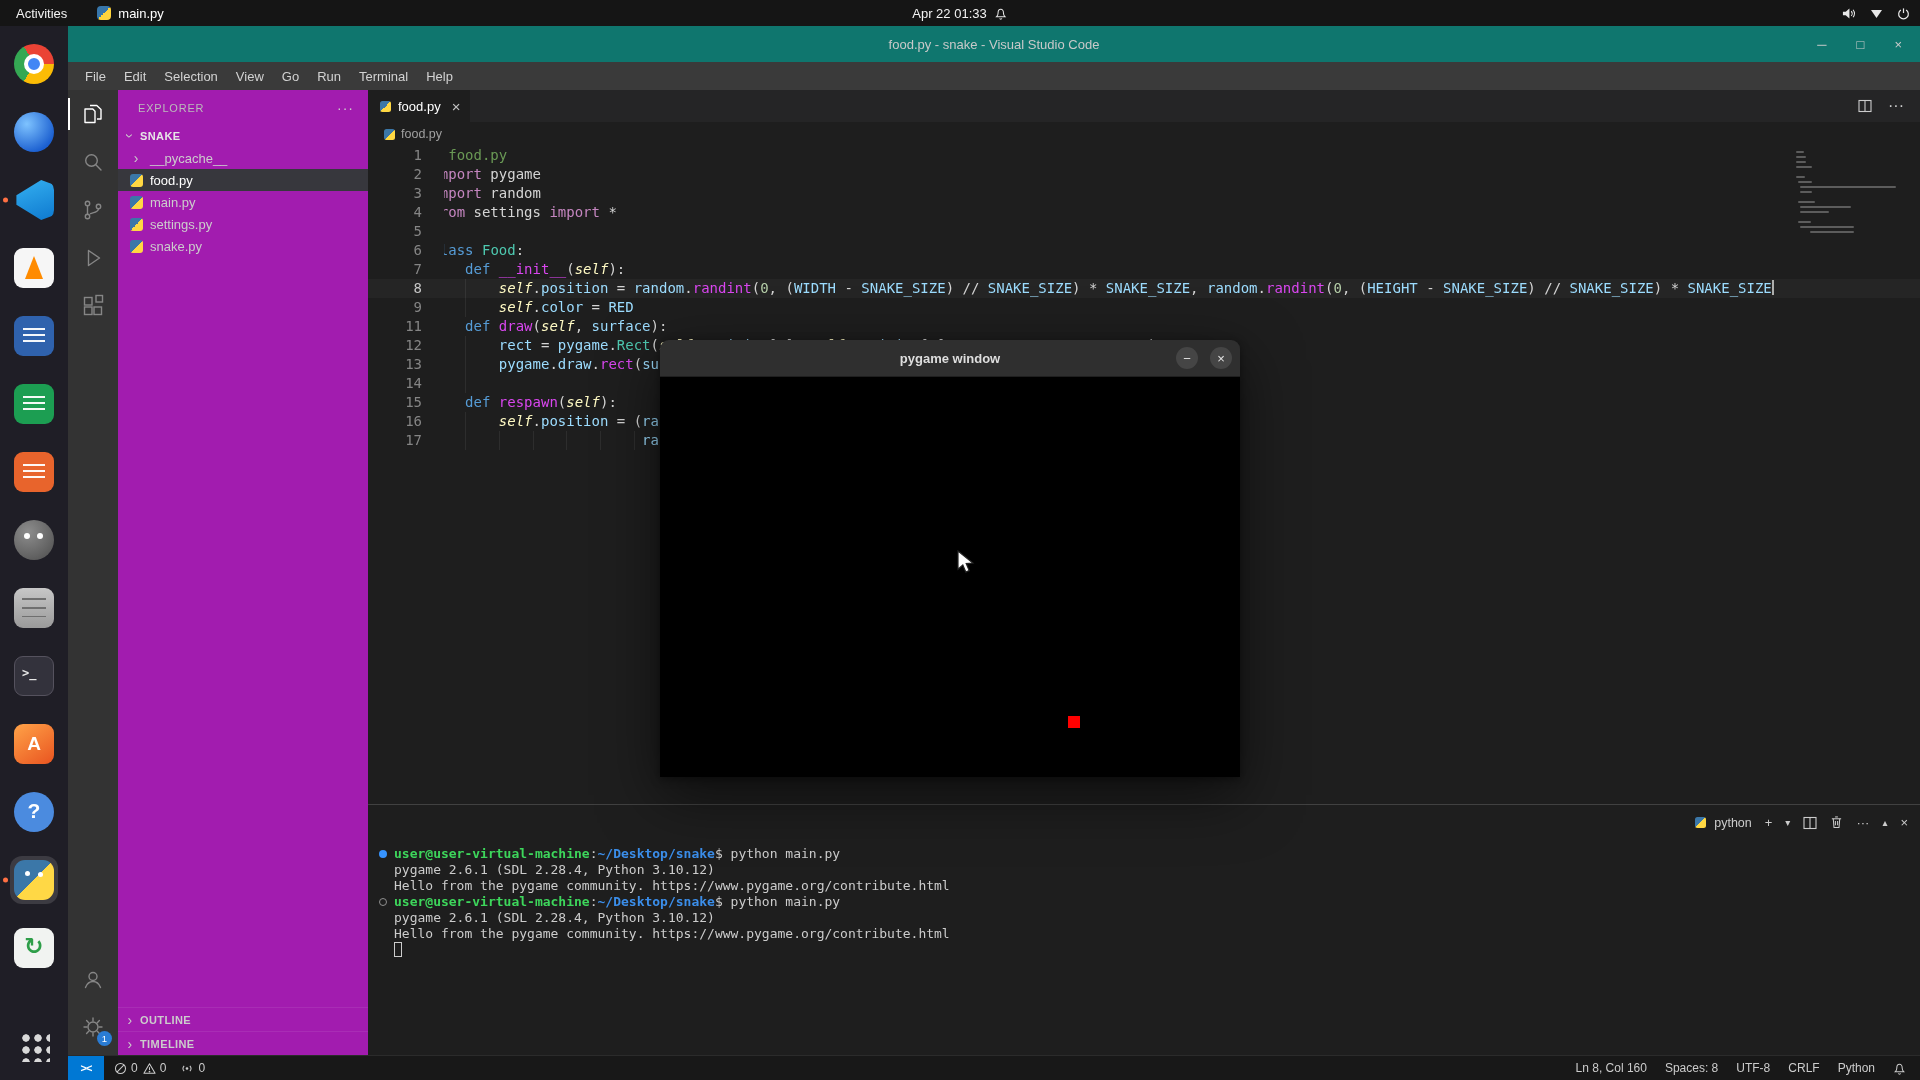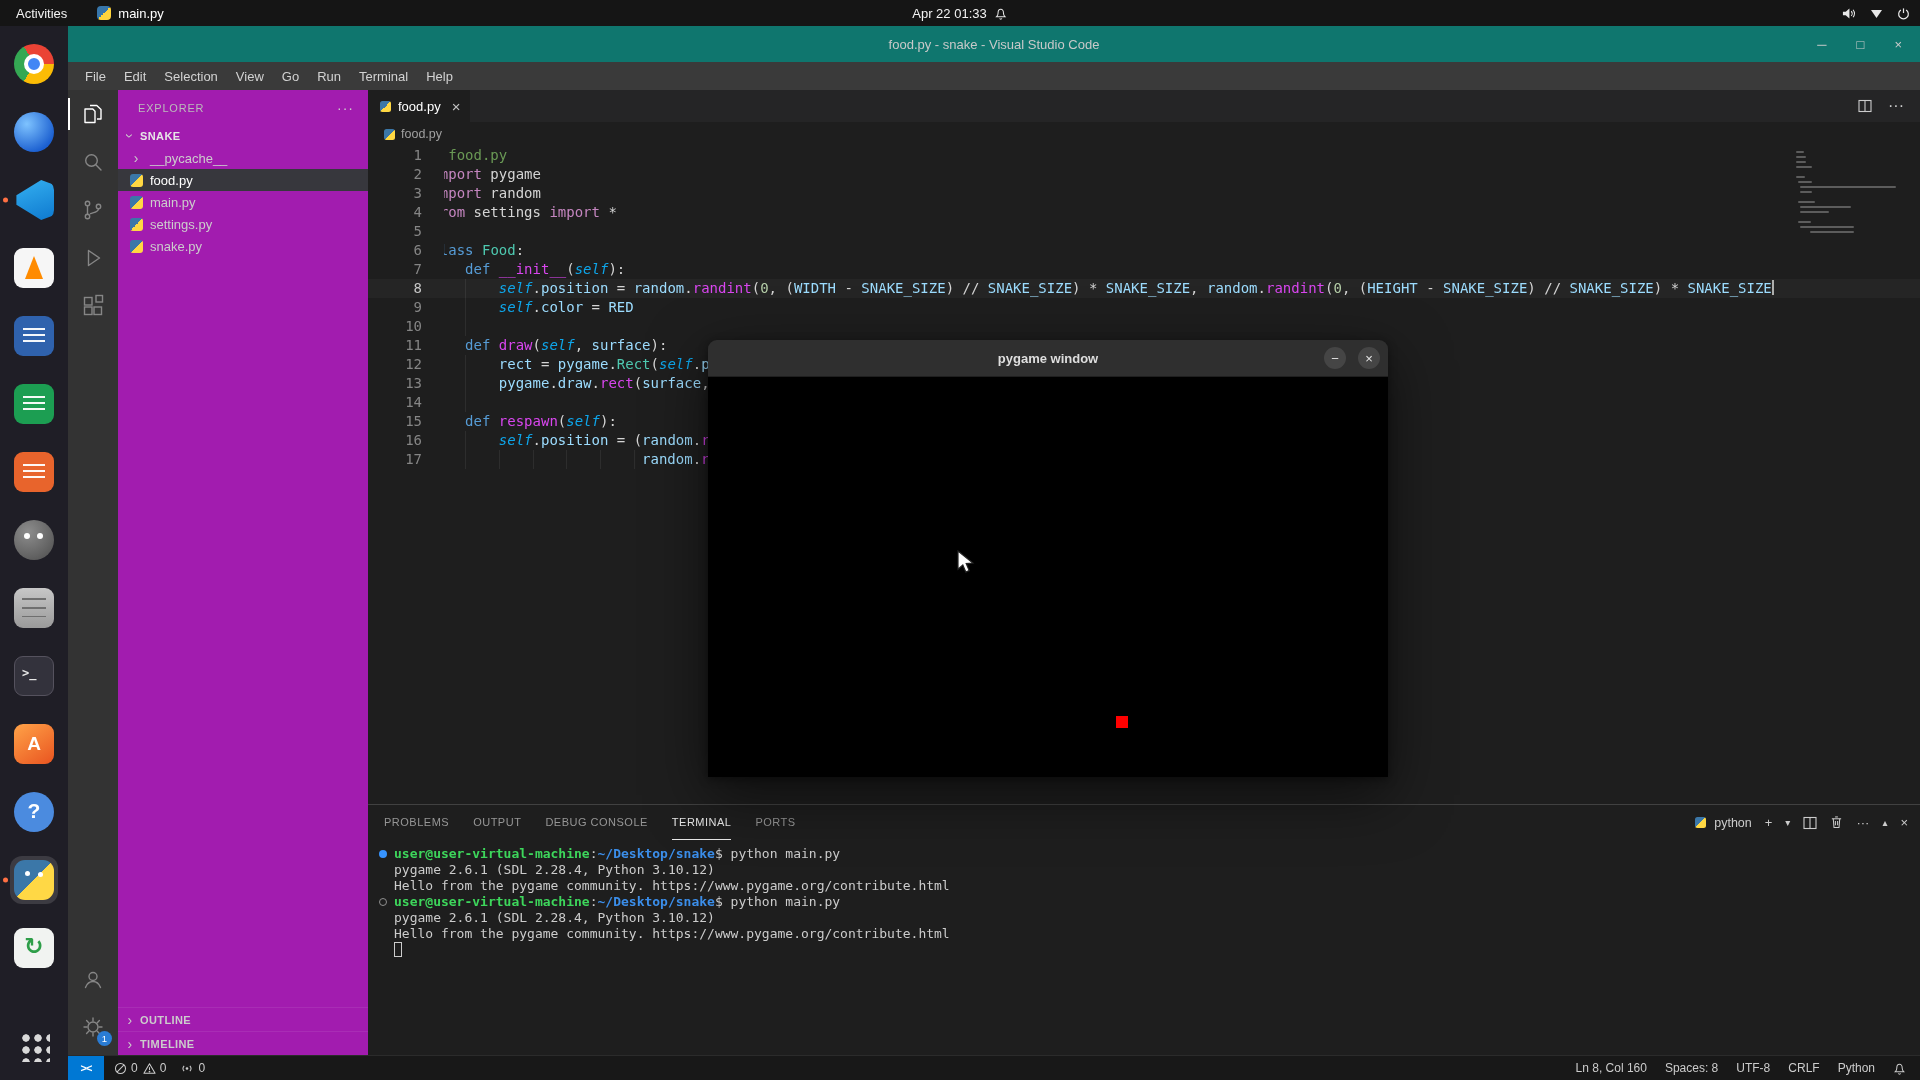--- a/index.html
+++ b/index.html
@@ -101,21 +101,21 @@
   .code-area{flex:1;position:relative;overflow:hidden;font-family:"DejaVu Sans Mono",monospace;font-size:14px;line-height:19px;}
   .code-line{display:flex;height:19px;}
   .code-line.current{background:rgba(255,255,255,.035);}
   .gutter{flex:0 0 76px;width:76px;text-align:right;padding-right:22px;box-sizing:border-box;color:#858585;}
   .code-line.current .gutter{color:#c6c6c6;}
   .code-cell{flex:1;position:relative;overflow:hidden;white-space:pre;}
   .code-span{display:inline-block;margin-left:-1.5ch;white-space:pre;}
   .indent-guide{position:absolute;top:0;bottom:0;width:1px;background:rgba(255,255,255,.07);}
   .tk-comment{color:#6a9955;}.tk-kw{color:#c586c0;}.tk-storage{color:#569cd6;}.tk-cls{color:#4ec9b0;}
   .tk-fn{color:#d946ef;}.tk-var{color:#9cdcfe;}.tk-num{color:#b5cea8;}.tk-plain{color:#d4d4d4;}
-  .tk-self{color:#0ea5e9;font-style:italic;}
+  .tk-self{color:#fef9c3;font-style:italic;}
   .caret{display:inline-block;width:2px;height:15px;background:#aeafad;vertical-align:-2px;}
   .minimap{position:absolute;top:5px;right:14px;width:110px;}
   .mm-line{height:2px;margin-bottom:3px;background:rgba(255,255,255,.28);border-radius:1px;}
 
   .terminal{flex:0 0 250px;height:250px;border-top:1px solid #414141;display:flex;flex-direction:column;background:#1e1e1e;}
   .term-header{flex:0 0 35px;height:35px;display:flex;align-items:center;padding:0 12px 0 16px;}
   .term-tabs{display:flex;gap:24px;font-size:11px;letter-spacing:.5px;color:#969696;}
   .term-tab{height:35px;display:flex;align-items:center;border-bottom:1px solid transparent;box-sizing:border-box;}
   .term-tab.active{color:#e7e7e7;border-bottom-color:#e7e7e7;}
   .term-actions{margin-left:auto;display:flex;align-items:center;gap:13px;color:#cccccc;font-size:13px;}
@@ -136,22 +136,22 @@
   .statusbar{flex:0 0 24px;height:24px;background:#181818;border-top:1px solid #2b2b2b;display:flex;align-items:center;
     color:#cccccc;font-size:12px;}
   .sb-remote{height:24px;width:36px;background:#0078d4;color:#fff;display:flex;align-items:center;justify-content:center;
     font-size:11px;font-weight:bold;letter-spacing:-1px;}
   .sb-left{display:flex;align-items:center;gap:14px;padding-left:10px;}
   .sb-group{display:flex;align-items:center;gap:5px;}
   .sb-group .cnt{margin-left:-1px;}
   .sb-right{margin-left:auto;display:flex;align-items:center;gap:18px;padding-right:14px;}
 
   
-  .pygame{position:absolute;left:660px;top:340px;width:680px;z-index:30;border-radius:9px 9px 0 0;
-    box-shadow:0 18px 60px rgba(0,0,0,.55),0 2px 10px rgba(0,0,0,.4);margin-left:48px;}
+  .pygame{position:absolute;left:660px;top:340px;width:580px;z-index:30;border-radius:9px 9px 0 0;
+    box-shadow:0 18px 60px rgba(0,0,0,.55),0 2px 10px rgba(0,0,0,.4);}
   .pg-title{height:36px;background:#2f2f2f;border-radius:9px 9px 0 0;display:flex;align-items:center;justify-content:center;
     color:#dedede;font-size:13px;font-weight:bold;position:relative;border-bottom:1px solid #1f1f1f;}
   .pg-btn{position:absolute;top:7px;width:22px;height:22px;border-radius:50%;background:#454545;color:#e6e6e6;
     display:flex;align-items:center;justify-content:center;font-size:13px;font-weight:normal;}
   .pg-min{right:42px;}
   .pg-close{right:8px;}
   .pg-canvas{height:400px;background:#000;position:relative;}
   .food{position:absolute;}
 
   .cursor-svg{position:absolute;left:956px;top:550px;z-index:60;}
@@ -441,24 +441,20 @@
               </div>
               <div class="code-line current">
                 <div class="gutter">8</div>
                 <div class="code-cell"><i class="indent-guide" style="left: calc(2.5ch);"></i><span class="code-span"><span class="tk-plain">        </span><span class="tk-self">self</span><span class="tk-plain">.</span><span class="tk-var">position</span><span class="tk-plain"> = </span><span class="tk-var">random</span><span class="tk-plain">.</span><span class="tk-fn">randint</span><span class="tk-plain">(</span><span class="tk-num">0</span><span class="tk-plain">, (</span><span class="tk-var">WIDTH</span><span class="tk-plain"> - </span><span class="tk-var">SNAKE_SIZE</span><span class="tk-plain">) // </span><span class="tk-var">SNAKE_SIZE</span><span class="tk-plain">) * </span><span class="tk-var">SNAKE_SIZE</span><span class="tk-plain">, </span><span class="tk-var">random</span><span class="tk-plain">.</span><span class="tk-fn">randint</span><span class="tk-plain">(</span><span class="tk-num">0</span><span class="tk-plain">, (</span><span class="tk-var">HEIGHT</span><span class="tk-plain"> - </span><span class="tk-var">SNAKE_SIZE</span><span class="tk-plain">) // </span><span class="tk-var">SNAKE_SIZE</span><span class="tk-plain">) * </span><span class="tk-var">SNAKE_SIZE</span><span class="caret"></span></span></div>
               </div>
               <div class="code-line">
                 <div class="gutter">9</div>
                 <div class="code-cell"><i class="indent-guide" style="left: calc(2.5ch);"></i><span class="code-span"><span class="tk-plain">        </span><span class="tk-self">self</span><span class="tk-plain">.</span><span class="tk-var">color</span><span class="tk-plain"> = </span><span class="tk-var">RED</span></span></div>
               </div>
               <div class="code-line">
-                <div class="gutter">10</div>
-                <div class="code-cell"><i class="indent-guide" style="left: calc(2.5ch);"></i><span class="code-span"></span></div>
-              </div>
-              <div class="code-line">
                 <div class="gutter">11</div>
                 <div class="code-cell"><span class="code-span"><span class="tk-plain">    </span><span class="tk-storage">def</span><span class="tk-plain"> </span><span class="tk-fn">draw</span><span class="tk-plain">(</span><span class="tk-self">self</span><span class="tk-plain">, </span><span class="tk-var">surface</span><span class="tk-plain">):</span></span></div>
               </div>
               <div class="code-line">
                 <div class="gutter">12</div>
                 <div class="code-cell"><i class="indent-guide" style="left: calc(2.5ch);"></i><span class="code-span"><span class="tk-plain">        </span><span class="tk-var">rect</span><span class="tk-plain"> = </span><span class="tk-var">pygame</span><span class="tk-plain">.</span><span class="tk-cls">Rect</span><span class="tk-plain">(</span><span class="tk-self">self</span><span class="tk-plain">.</span><span class="tk-var">position</span><span class="tk-plain">[</span><span class="tk-num">0</span><span class="tk-plain">], </span><span class="tk-self">self</span><span class="tk-plain">.</span><span class="tk-var">position</span><span class="tk-plain">[</span><span class="tk-num">1</span><span class="tk-plain">], </span><span class="tk-var">SNAKE_SIZE</span><span class="tk-plain">, </span><span class="tk-var">SNAKE_SIZE</span><span class="tk-plain">)</span></span></div>
               </div>
               <div class="code-line">
                 <div class="gutter">13</div>
                 <div class="code-cell"><i class="indent-guide" style="left: calc(2.5ch);"></i><span class="code-span"><span class="tk-plain">        </span><span class="tk-var">pygame</span><span class="tk-plain">.</span><span class="tk-var">draw</span><span class="tk-plain">.</span><span class="tk-fn">rect</span><span class="tk-plain">(</span><span class="tk-var">surface</span><span class="tk-plain">, </span><span class="tk-self">self</span><span class="tk-plain">.</span><span class="tk-var">color</span><span class="tk-plain">, </span><span class="tk-var">rect</span><span class="tk-plain">)</span></span></div>
@@ -496,27 +492,20 @@
               <div class="mm-line" style="margin-left: 4.4px; width: 28.66px;"></div>
               <div class="mm-line" style="margin-left: 0px; width: 2px; background: transparent;"></div>
               <div class="mm-line" style="margin-left: 2.2px; width: 13.16px;"></div>
               <div class="mm-line" style="margin-left: 4.4px; width: 54.08px;"></div>
               <div class="mm-line" style="margin-left: 13.75px; width: 44.16px;"></div>
             </div>
         </div>
 
         <div class="terminal">
           <div class="term-header">
-            <div class="term-tabs">
-                <span class="term-tab">PROBLEMS</span>
-                <span class="term-tab">OUTPUT</span>
-                <span class="term-tab">DEBUG CONSOLE</span>
-                <span class="term-tab active">TERMINAL</span>
-                <span class="term-tab">PORTS</span>
-              </div>
             <div class="term-actions">
               <span class="pyico sm"></span>
               <span class="lbl">python</span>
               <span class="ta-glyph">+</span>
               <span class="ta-glyph small">▾</span>
               <span>
                 <svg width="14" height="14" viewBox="0 0 14 14" fill="none" stroke="currentColor" stroke-width="1.1">
                   <rect x="1" y="1.5" width="12" height="11"></rect>
                     <line x1="7" y1="1.5" x2="7" y2="12.5"></line>
                 </svg>

